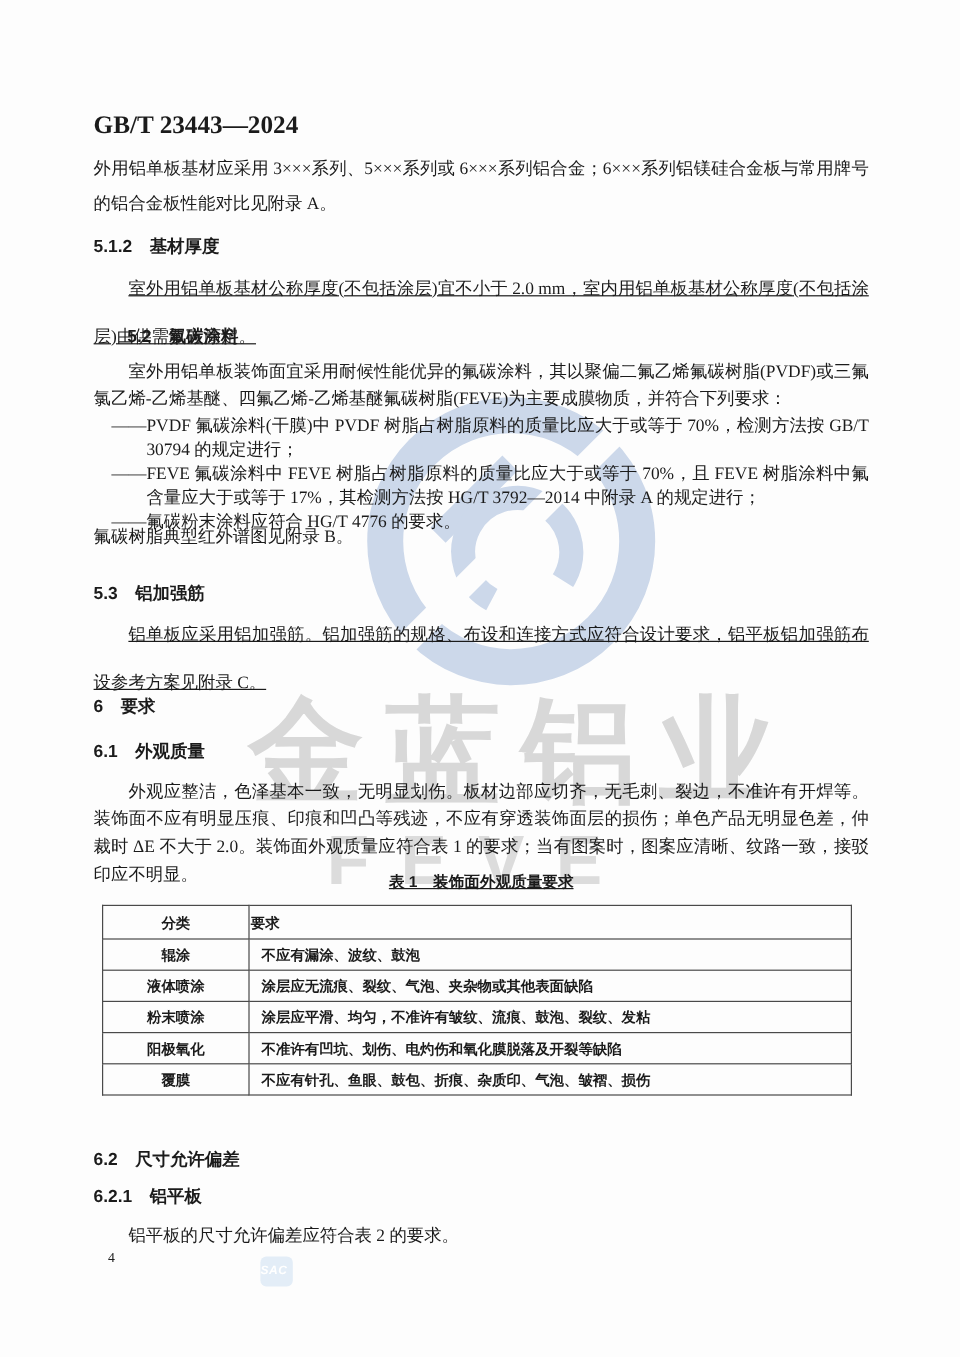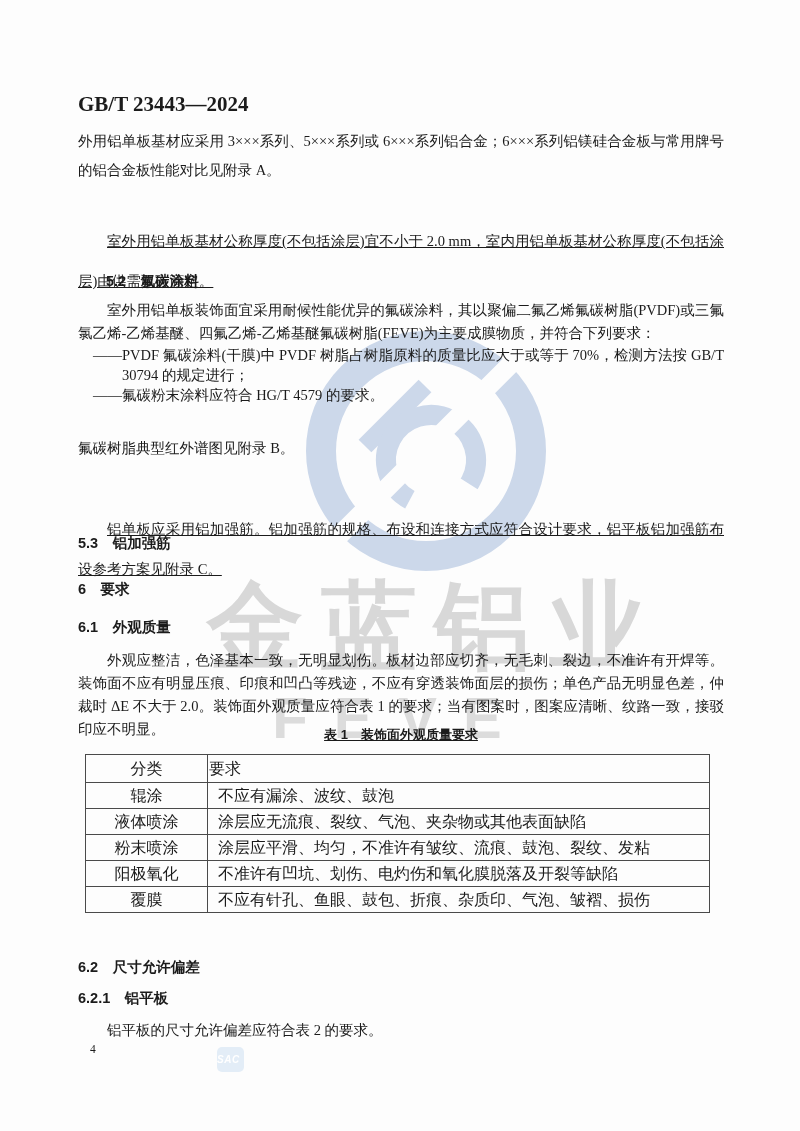--- a/index.html
+++ b/index.html
@@ -32,21 +32,21 @@
   .list{line-height:20px;}
   .list .li{padding-left:44px;text-indent:-29px;}
   .tbl-title{top:727px;text-align:center;font-family:"Liberation Sans","DejaVu Sans",sans-serif;
       font-weight:bold;font-size:13px;line-height:16px;text-decoration:underline;}
   table.t1{
     position:absolute;z-index:1;left:85px;top:754px;width:625px;
     border-collapse:collapse;table-layout:fixed;
     border:1.5px solid #3c3c3c;
   }
   table.t1 th,table.t1 td{
-    border:1px solid #4a4a4a;font-size:16px;font-weight:normal;
+    border:1px solid #4a4a4a;font-size:12px;font-weight:bold;
     line-height:14px;background:transparent;
   }
   table.t1 th{height:25px;text-align:center;}
   table.t1 td{height:23px;}
   td.c1,th.c1{width:119px;text-align:center;}
   td.c2{text-align:left;padding:0 10px;}
   .pagenum{left:90px;top:1038px;width:40px;font-size:11.5px;text-align:left;}
   .sac{
     position:absolute;z-index:1;left:217px;top:1047px;width:27px;height:25px;
     background:#e3edf7;border-radius:5px;display:flex;align-items:center;justify-content:flex-start;
@@ -67,35 +67,37 @@
     <circle cx="128" cy="132" r="45" fill="none" stroke="#ccd8ea" stroke-width="20" stroke-dasharray="215 68" transform="rotate(118 128 132)"></circle>
     <rect x="-30" y="112" width="306" height="19" fill="#fdfdfd" transform="rotate(-45 123 123)"></rect>
   </svg>
   <div class="wm wm-cn" style="color:#d8d8d8;margin-left:35px;">金蓝铝业</div>
   <div class="wm wm-en" style="color:#dcdcdc;">FEVE</div>
 
   <div class="blk hdr" style="top:93px;">GB/T 23443—2024</div>
 
   <div class="blk lh29" style="top:127px;">外用铝单板基材应采用 3×××系列、5×××系列或 6×××系列铝合金；6×××系列铝镁硅合金板与常用牌号的铝合金板性能对比见附录 A。</div>
 
+  <div class="blk hd" style="top:197px;">5.1.2　基材厚度</div>
 
   <div class="blk indent lh28" style="top:221px;">室外用铝单板基材公称厚度(不包括涂层)宜不小于 2.0 mm，室内用铝单板基材公称厚度(不包括涂层)由供需双方商定。</div>
 
   <div class="blk hd" style="top:272px;margin-left:28px;">5.2　氟碳涂料</div>
 
   <div class="blk indent" style="top:299px;">室外用铝单板装饰面宜采用耐候性能优异的氟碳涂料，其以聚偏二氟乙烯氟碳树脂(PVDF)或三氟氯乙烯-乙烯基醚、四氟乙烯-乙烯基醚氟碳树脂(FEVE)为主要成膜物质，并符合下列要求：</div>
 
   <div class="blk list" style="top:345px;">
     <div class="li">——PVDF 氟碳涂料(干膜)中 PVDF 树脂占树脂原料的质量比应大于或等于 70%，检测方法按 GB/T 30794 的规定进行；</div>
-    <div class="li">——氟碳粉末涂料应符合 HG/T 4579 的要求。</div>
+    <div class="li">——FEVE 氟碳涂料中 FEVE 树脂占树脂原料的质量比应大于或等于 70%，且 FEVE 树脂涂料中氟含量应大于或等于 17%，其检测方法按 HG/T 3792—2014 中附录 A 的规定进行；</div>
+    <div class="li">——氟碳粉末涂料应符合 HG/T 4776 的要求。</div>
   </div>
 
   <div class="blk" style="top:437px;">氟碳树脂典型红外谱图见附录 B。</div>
 
-  <div class="blk hd" style="top:486px;margin-top:48px;">5.3　铝加强筋</div>
+  <div class="blk hd" style="top:486px;">5.3　铝加强筋</div>
 
   <div class="blk indent lh28" style="top:509px;">铝单板应采用铝加强筋。铝加强筋的规格、布设和连接方式应符合设计要求，铝平板铝加强筋布设参考方案见附录 C。</div>
 
   <div class="blk hd" style="top:580px;">6　要求</div>
 
   <div class="blk hd" style="top:618px;">6.1　外观质量</div>
 
   <div class="blk indent" style="top:649px;">外观应整洁，色泽基本一致，无明显划伤。板材边部应切齐，无毛刺、裂边，不准许有开焊等。装饰面不应有明显压痕、印痕和凹凸等残迹，不应有穿透装饰面层的损伤；单色产品无明显色差，仲裁时 ΔE 不大于 2.0。装饰面外观质量应符合表 1 的要求；当有图案时，图案应清晰、纹路一致，接驳印应不明显。</div>
 
   <div class="blk tbl-title">表 1　装饰面外观质量要求</div>

